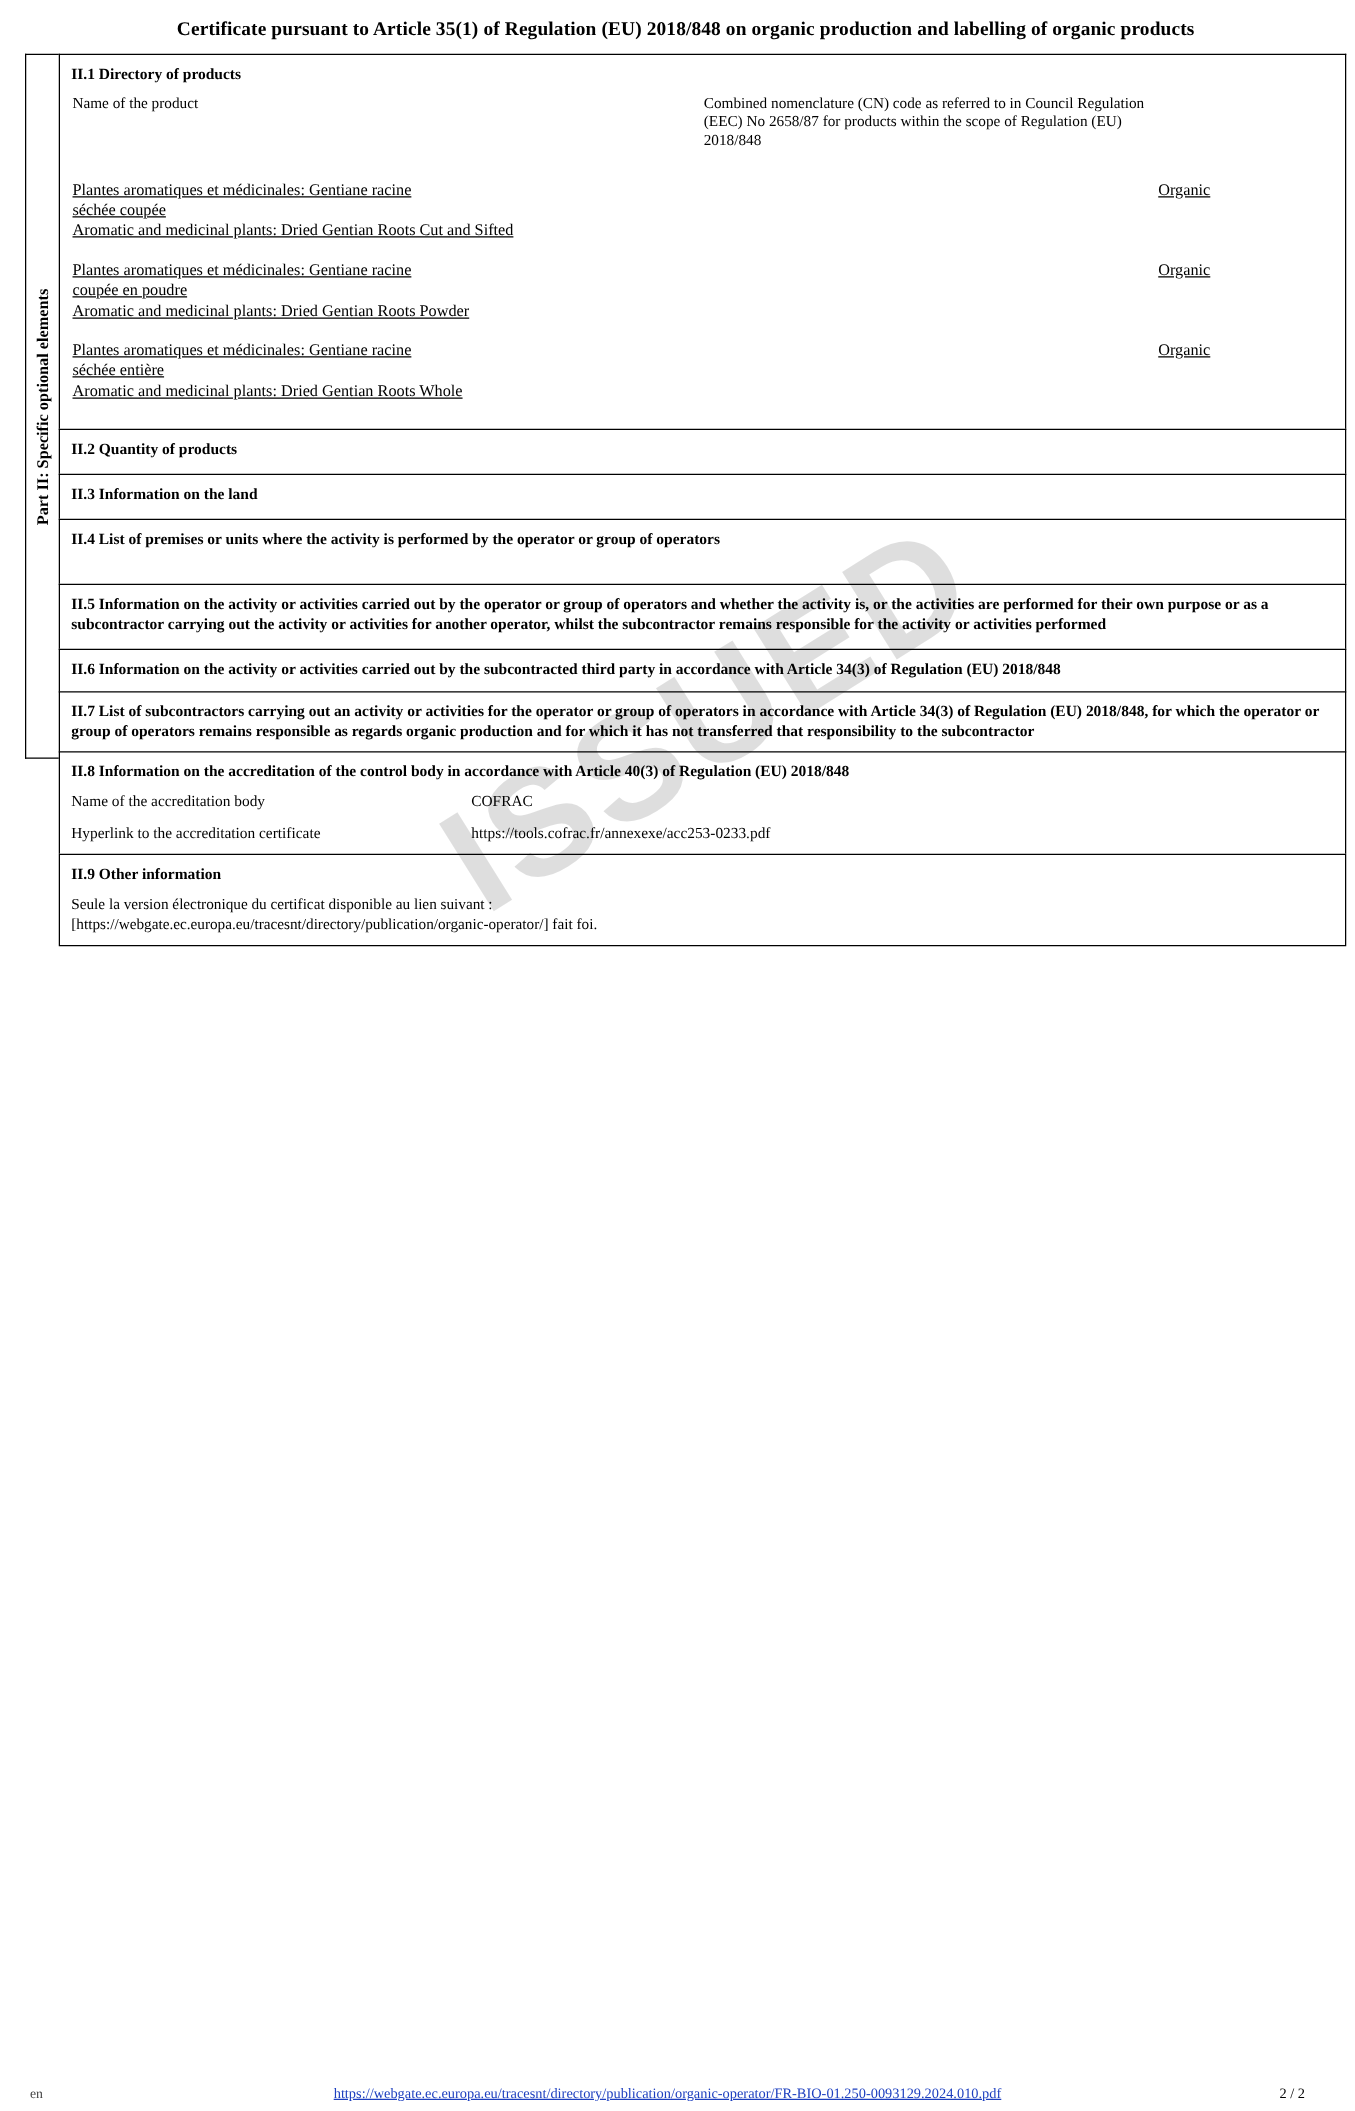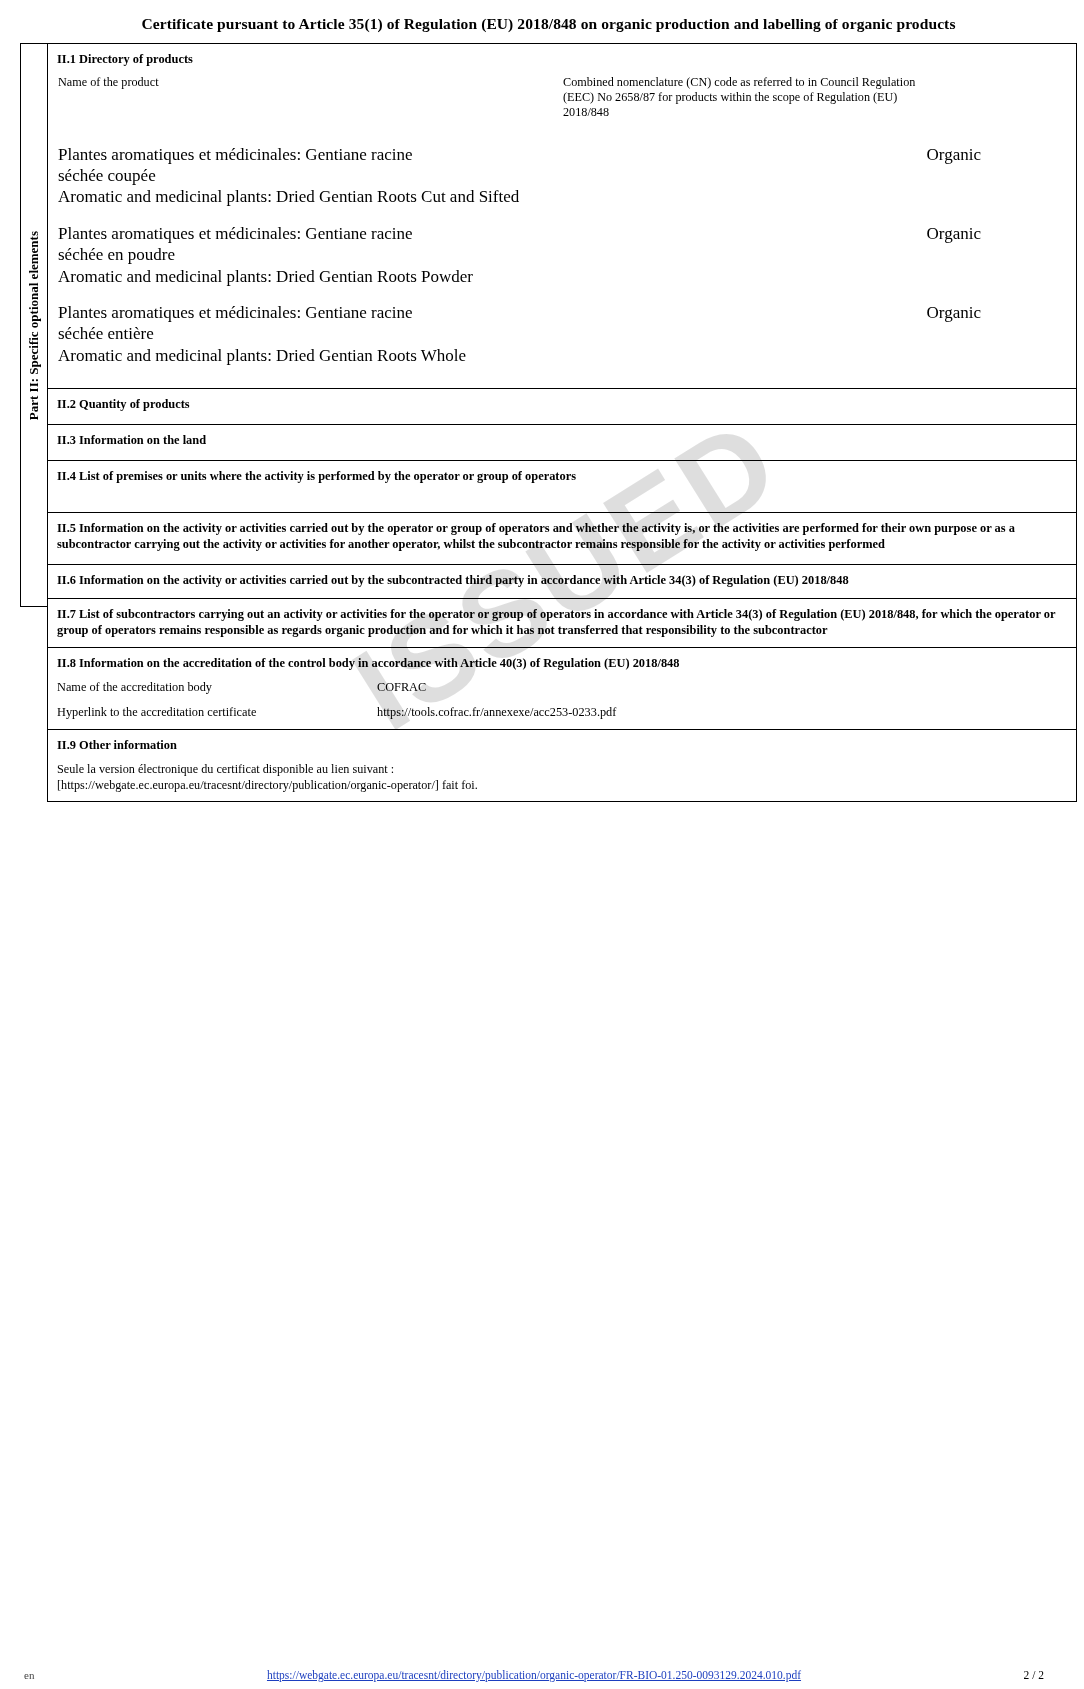--- a/index.html
+++ b/index.html
@@ -85,21 +85,22 @@
     padding-bottom: 22px;
     line-height: 1.26;
   }
   .prod-table th.c1 { width: 50%; padding-right: 16px; }
   .prod-table th.c2 { width: 36%; }
   .prod-table th.c3 { width: 14%; }
   .prod-table td {
     vertical-align: top;
     padding-bottom: 14px;
     line-height: 1.26;
-    font-size: 17px;
+    font-size: 13px;
+    text-decoration: underline;
   }
   .prod-table td.c1 { padding-right: 16px; }
   .sec-small { min-height: 36px; }
   .sec-h-small { min-height: 34px; }
   .sec-h-med { min-height: 52px; }
   .kv {
     display: flex;
     font-size: 12.3px;
     margin-top: 9px;
     line-height: 1.3;
@@ -186,21 +187,21 @@
                 <div>Plantes aromatiques et médicinales: Gentiane racine</div>
                 <div>séchée coupée</div>
                 <div>Aromatic and medicinal plants: Dried Gentian Roots Cut and Sifted</div>
               </td>
               <td class="c2"></td>
               <td class="c3">Organic</td>
             </tr>
             <tr>
               <td class="c1">
                 <div>Plantes aromatiques et médicinales: Gentiane racine</div>
-                <div>séchée en poudre</div>
+                <div>coupée en poudre</div>
                 <div>Aromatic and medicinal plants: Dried Gentian Roots Powder</div>
               </td>
               <td class="c2"></td>
               <td class="c3">Organic</td>
             </tr>
             <tr>
               <td class="c1">
                 <div>Plantes aromatiques et médicinales: Gentiane racine</div>
                 <div>séchée entière</div>
                 <div>Aromatic and medicinal plants: Dried Gentian Roots Whole</div>

